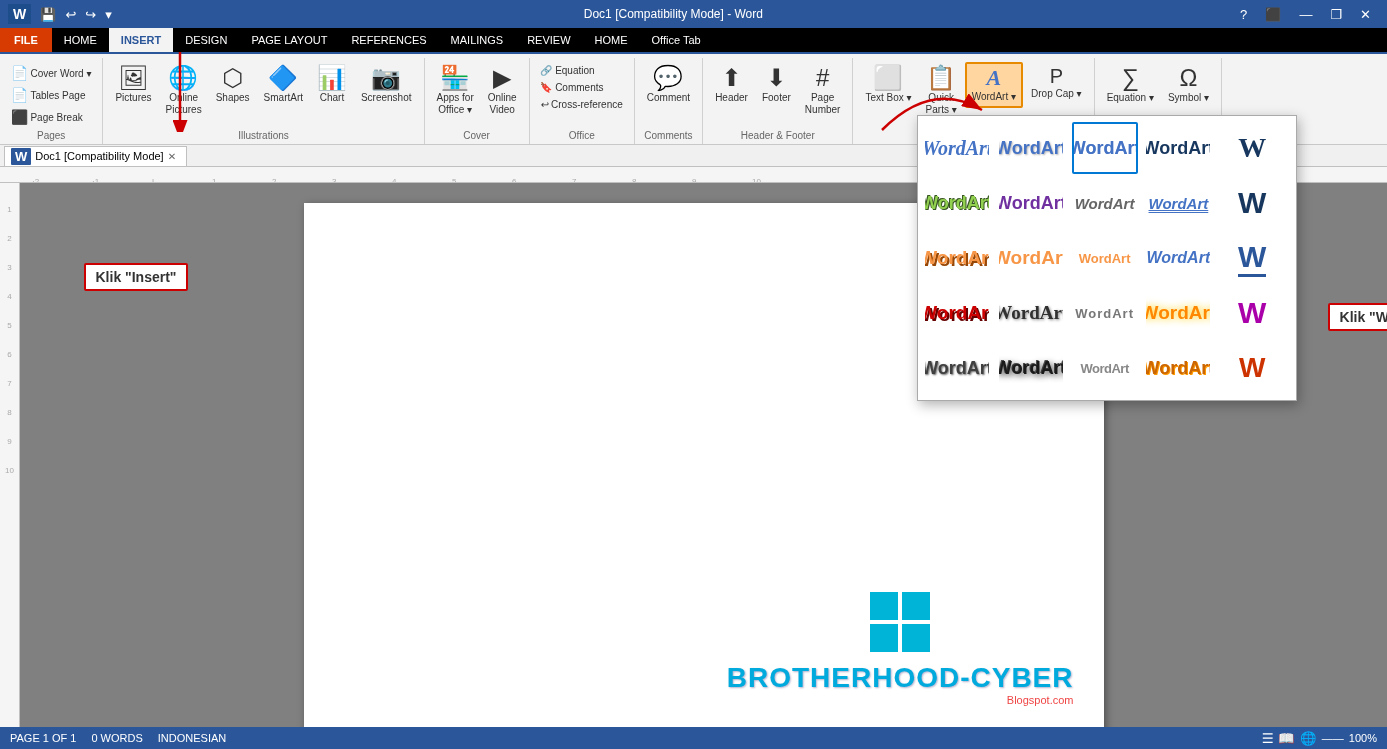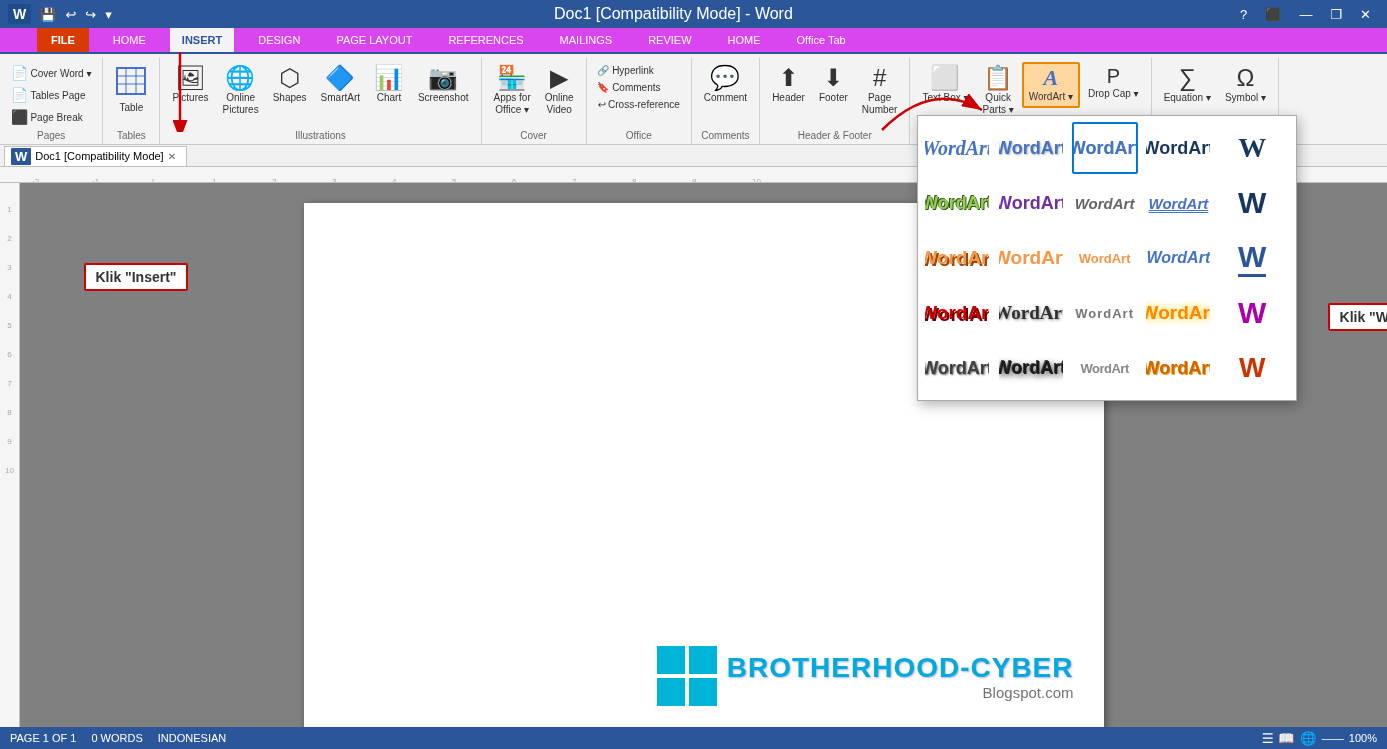--- a/index.html
+++ b/index.html
@@ -9,30 +9,30 @@
     .title-bar {
       background: #2b579a;
       height: 28px;
       display: flex;
       align-items: center;
       justify-content: space-between;
       padding: 0 8px;
       color: white;
     }
     .title-bar-left { display: flex; align-items: center; gap: 6px; }
-    .title-bar-title { font-size: 16px; color: white; flex: 1; text-align: center; }
+    .title-bar-title { font-size: 12px; color: white; flex: 1; text-align: center; }
     .title-bar-controls { display: flex; gap: 2px; }
     .title-bar-btn { background: none; border: none; color: white; font-size: 13px; cursor: pointer; padding: 2px 8px; }
     .word-icon { color: white; font-size: 14px; font-weight: bold; background: #1e4d8c; padding: 2px 5px; }
     .quick-access { display: flex; gap: 3px; align-items: center; }
     .qa-btn { background: none; border: none; color: white; font-size: 13px; cursor: pointer; padding: 1px 3px; }
 
     
     .ribbon { background: #f3f3f3; border-bottom: 1px solid #c8c8c8; }
-    .ribbon-tabs { background: #d946ef; display: flex; gap: 12px; padding-left: 37px; }
+    .ribbon-tabs { background: #000000; display: flex; gap: 0; }
     .ribbon-tab {
       padding: 6px 12px;
       font-size: 11px;
       color: white;
       cursor: pointer;
       border: none;
       background: none;
     }
     .ribbon-tab.active { background: #f3f3f3; color: #2b579a; font-weight: bold; }
     .ribbon-tab.file { background: #d73b02; font-weight: bold; padding: 6px 14px; }
@@ -261,36 +261,37 @@
       position: absolute;
       bottom: 30px;
       right: 30px;
       z-index: 50;
     }
 
     .brotherhood-logo {
       display: flex;
       align-items: center;
       gap: 10px;
+      flex-direction: column;
     }
     .win-logo {
       width: 60px;
       height: 60px;
     }
     .brotherhood-text {
       font-size: 28px;
       font-weight: bold;
       color: #00aadd;
       font-family: Arial, sans-serif;
       text-shadow: 1px 1px 2px rgba(0,0,100,0.3);
       letter-spacing: 1px;
     }
     .blogspot-text {
-      font-size: 15px;
-      color: #737373;
+      font-size: 11px;
+      color: #ef4444;
       text-align: right;
     }
   </style>
 </head>
 <body>
 
 <div class="title-bar">
   <div class="title-bar-left">
     <span class="word-icon">W</span>
     <div class="quick-access">
@@ -339,37 +340,20 @@
           </button>
           <button class="ribbon-btn-small">
             <span class="icon">⬛</span>
             <span>Page Break</span>
           </button>
         </div>
       </div>
       <div class="ribbon-group-label">Pages</div>
     </div>
 
-    <div class="ribbon-group">
-      <div class="ribbon-group-items">
-        <button class="ribbon-btn-large">
-          <span class="icon">
-            <svg width="32" height="30" viewBox="0 0 32 30">
-              <rect x="2" y="2" width="28" height="26" fill="none" stroke="#4472c4" stroke-width="2"></rect>
-              <line x1="2" y1="10" x2="30" y2="10" stroke="#4472c4" stroke-width="1"></line>
-              <line x1="2" y1="18" x2="30" y2="18" stroke="#4472c4" stroke-width="1"></line>
-              <line x1="11" y1="2" x2="11" y2="28" stroke="#4472c4" stroke-width="1"></line>
-              <line x1="21" y1="2" x2="21" y2="28" stroke="#4472c4" stroke-width="1"></line>
-            </svg>
-          </span>
-          <span class="label">Table</span>
-        </button>
-      </div>
-      <div class="ribbon-group-label">Tables</div>
-    </div>
 
     <div class="ribbon-group" style="min-width: 200px;">
       <div class="ribbon-group-items">
         <button class="ribbon-btn-large">
           <span class="icon">🖼</span>
           <span class="label">Pictures</span>
         </button>
         <button class="ribbon-btn-large" style="font-size:9px;">
           <span class="icon">🌐</span>
           <span class="label">Online<br>Pictures</span>
@@ -406,21 +390,21 @@
         </button>
       </div>
       <div class="ribbon-group-label">Cover</div>
     </div>
 
     <div class="ribbon-group">
       <div class="ribbon-group-items">
         <div class="ribbon-btn-col">
           <button class="ribbon-btn-small">
             <span>🔗</span>
-            <span>Hyperlink</span>
+            <span>Equation</span>
           </button>
           <button class="ribbon-btn-small">
             <span>🔖</span>
             <span>Comments</span>
           </button>
           <button class="ribbon-btn-small">
             <span>↩</span>
             <span>Cross-reference</span>
           </button>
         </div>

